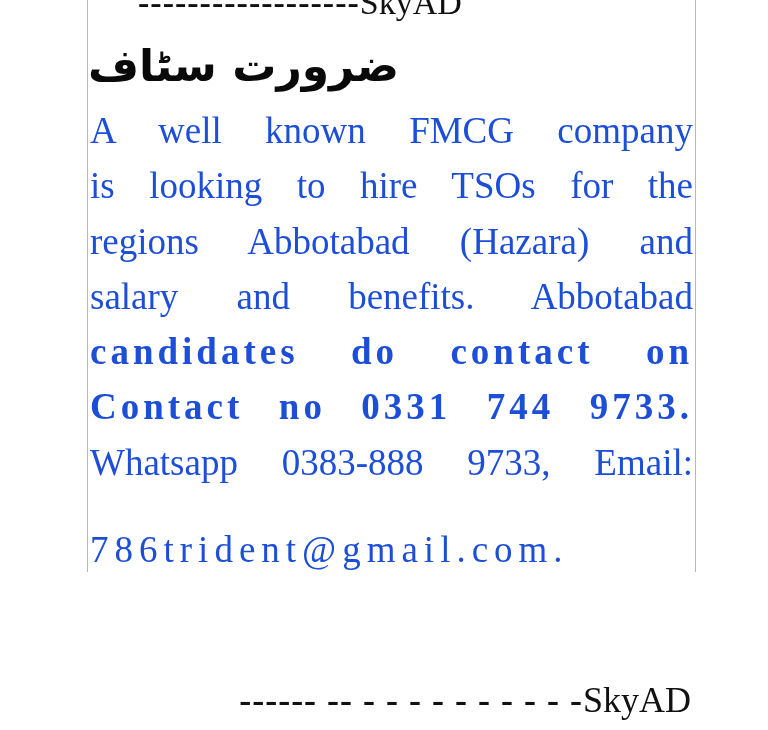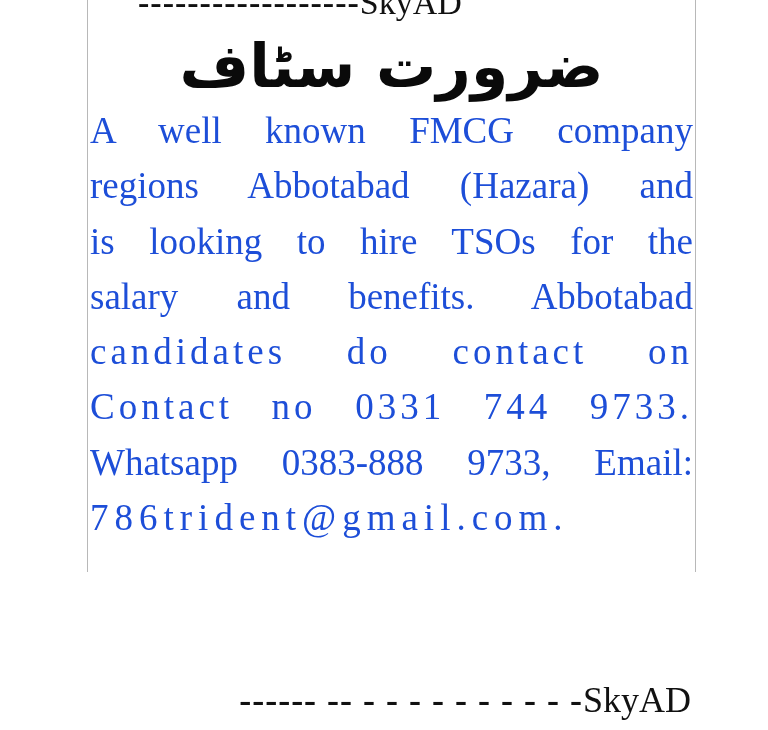--- a/index.html
+++ b/index.html
@@ -10,51 +10,51 @@
       box-sizing:border-box;
     }
     .sep {
       position:absolute; font-family:"Liberation Serif", serif;
       color:#111; white-space:nowrap;
     }
     .sep-top { top:-14px; left:50px; font-size:34px; line-height:34px; }
     .sep-bottom { top:680px; right:4px; font-size:36px; line-height:40px; }
     .dashes { font-weight:bold; letter-spacing:1px; }
     .title {
-      position:absolute; top:38px; left:0; width:100%; text-align:center;
+      position:absolute; top:38px; left:0; width:100%; text-align:left;
       font-family:"DejaVu Sans", sans-serif; font-weight:bold;
-      font-size:60px; line-height:56px; color:#0a0a0a; direction:rtl;
+      font-size:44px; line-height:56px; color:#0a0a0a; direction:rtl;
     }
     .body {
       position:absolute; top:103px; left:2px; width:603px;
       font-family:"Liberation Serif", serif; font-size:37px;
       color:#1d4ed8; line-height:55.3px;
     }
     .line {
       display:block; text-align:justify; text-align-last:justify;
       white-space:nowrap; height:55.3px; overflow:visible;
     }
-    .line.spaced { letter-spacing:4px; }
-    .line.wide { letter-spacing:6px; }
+    .line.spaced { letter-spacing:4px;font-weight:bold; }
+    .line.wide { letter-spacing:6px;margin-top:32px; }
   </style>
 </head>
 <body>
 
 <div class="column">
 
   <div class="sep sep-top">
     <span class="dashes">------------------</span><span>SkyAD</span>
   </div>
 
   <div class="title">ضرورت سٹاف</div>
 
   <div class="body">
     <span class="line">A well known FMCG company</span>
+    <span class="line">is looking to hire TSOs for the</span>
     <span class="line">regions Abbotabad (Hazara) and</span>
-    <span class="line">is looking to hire TSOs for the</span>
     <span class="line">salary and benefits. Abbotabad</span>
     <span class="line spaced">candidates do contact on</span>
     <span class="line spaced">Contact no 0331 744 9733.</span>
     <span class="line">Whatsapp 0383-888 9733, Email:</span>
     <span class="line wide">786trident@gmail.com.</span>
   </div>
 
   <div class="sep sep-bottom">
     <span class="dashes">------ -- - - - - - - - - - -</span><span>SkyAD</span>
   </div>

